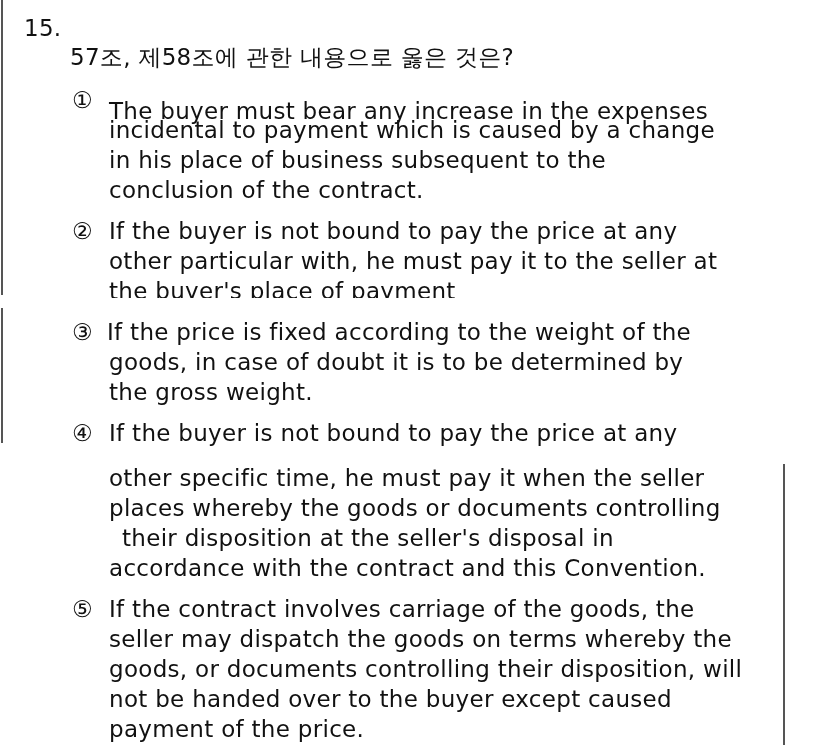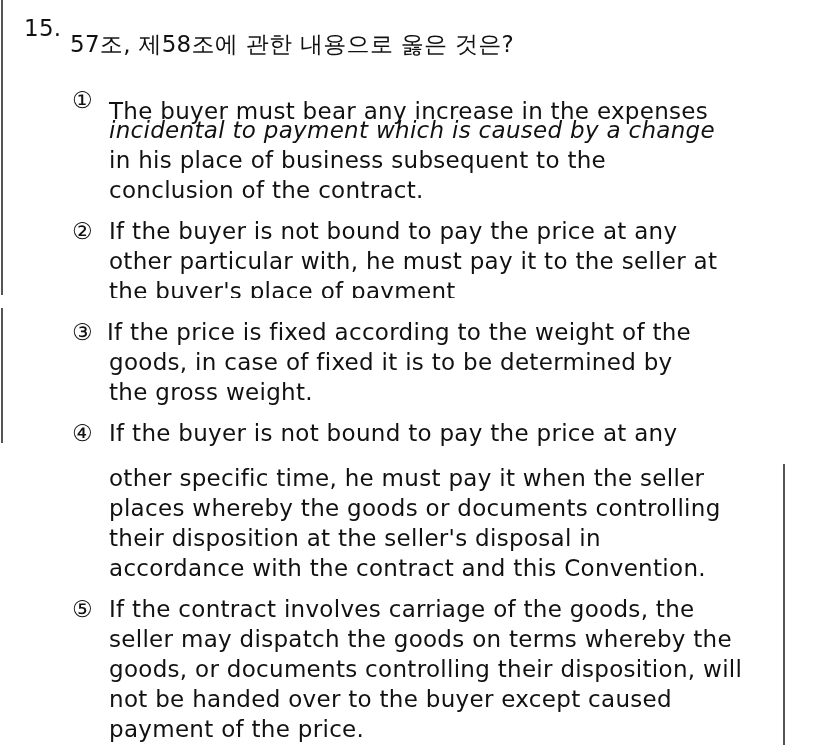--- a/index.html
+++ b/index.html
@@ -9,61 +9,61 @@
     .line { position: absolute; white-space: pre; font-size: 23px; letter-spacing: 0.3px; line-height: 30px; }
     .vbar { position: absolute; width: 2px; background: #555; }
   </style>
 </head>
 <body>
 
 <div class="seg" style="top:0; height:298px;">
   <div class="vbar" style="left:1px; top:0; height:295px;"></div>
 
   <div class="line" style="left:24px; top:13px;">15.</div>
-  <div class="line" style="left:70px; top:29px;text-align:right;">57조, 제58조에 관한 내용으로 옳은 것은?</div>
+  <div class="line" style="left:70px; top:42px;text-align:right;">57조, 제58조에 관한 내용으로 옳은 것은?</div>
 
   <div>
     <div class="line" style="left:72px; top:85px;">①</div>
     <div class="line" style="left:109px; top:85px;margin-top:11px;">The buyer must bear any increase in the expenses</div>
-    <div class="line" style="left:109px; top:115px;font-style:italic;">incidental to payment which is caused by a change</div>
+    <div class="line" style="left:109px; top:115px;">incidental to payment which is caused by a change</div>
     <div class="line" style="left:109px; top:145px;">in his place of business subsequent to the</div>
     <div class="line" style="left:109px; top:175px;">conclusion of the contract.</div>
   </div>
 
   <div>
     <div class="line" style="left:72px; top:216px;">②</div>
     <div class="line" style="left:109px; top:216px;">If the buyer is not bound to pay the price at any</div>
     <div class="line" style="left:109px; top:246px;">other particular with, he must pay it to the seller at</div>
     <div class="line" style="left:109px; top:276px;">the buyer's place of payment</div>
   </div>
 </div>
 
 <div class="seg" style="top:308px; height:140px;">
   <div class="vbar" style="left:1px; top:0; height:135px;"></div>
 
   <div>
     <div class="line" style="left:72px; top:9px;">③</div>
     <div class="line" style="left:107px; top:9px;">If the price is fixed according to the weight of the</div>
-    <div class="line" style="left:109px; top:39px;">goods, in case of fixed it is to be determined by</div>
+    <div class="line" style="left:109px; top:39px;">goods, in case of doubt it is to be determined by</div>
     <div class="line" style="left:109px; top:69px;">the gross weight.</div>
   </div>
 
   <div>
     <div class="line" style="left:72px; top:110px;">④</div>
     <div class="line" style="left:109px; top:110px;">If the buyer is not bound to pay the price at any</div>
   </div>
 </div>
 
 <div class="seg" style="top:458px; height:287px;padding-left:20px;">
   <div class="vbar" style="left:783px; top:6px; height:281px;"></div>
 
   <div>
     <div class="line" style="left:109px; top:5px;">other specific time, he must pay it when the seller</div>
     <div class="line" style="left:109px; top:35px;">places whereby the goods or documents controlling</div>
-    <div class="line" style="left:109px; top:65px;">their disposition at the seller's disposal in</div>
+    <div class="line" style="left:122px; top:65px;">their disposition at the seller's disposal in</div>
     <div class="line" style="left:109px; top:95px;">accordance with the contract and this Convention.</div>
   </div>
 
   <div>
     <div class="line" style="left:72px; top:136px;">⑤</div>
     <div class="line" style="left:109px; top:136px;">If the contract involves carriage of the goods, the</div>
     <div class="line" style="left:109px; top:166px;">seller may dispatch the goods on terms whereby the</div>
     <div class="line" style="left:109px; top:196px;">goods, or documents controlling their disposition, will</div>
     <div class="line" style="left:109px; top:226px;">not be handed over to the buyer except caused</div>
     <div class="line" style="left:109px; top:256px;">payment of the price.</div>

